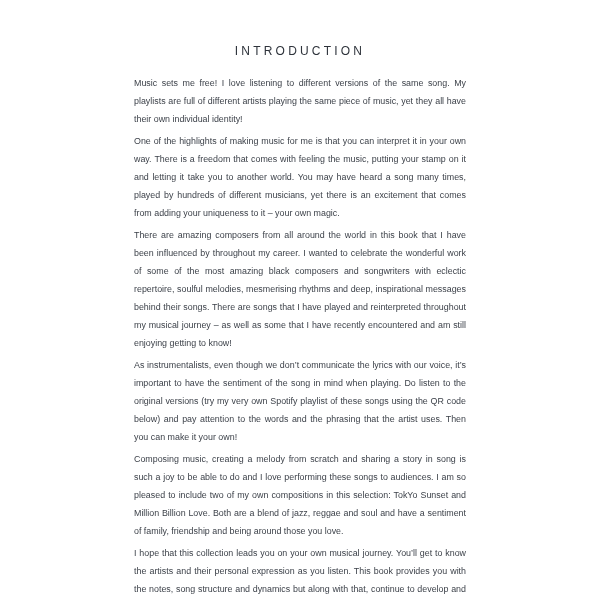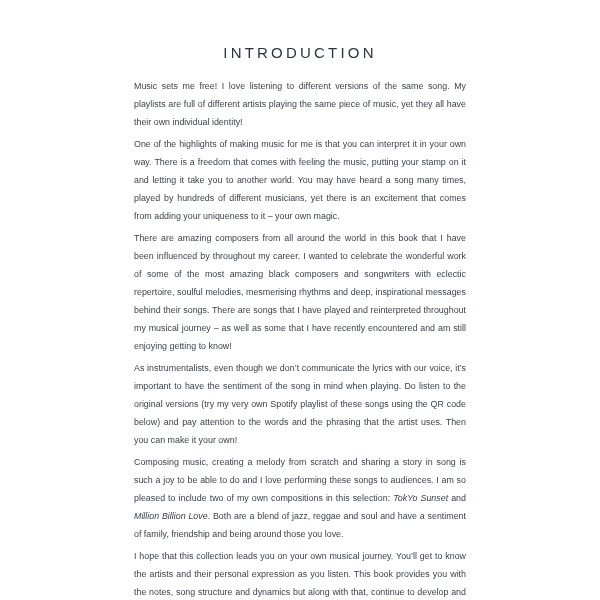--- a/index.html
+++ b/index.html
@@ -9,37 +9,37 @@
     height: 600px;
     background: #ffffff;
     box-sizing: border-box;
     padding-top: 44px;
     font-family: "Liberation Sans", sans-serif;
     overflow: hidden;
   }
   .title {
     margin: 0 0 16px 0;
     text-align: center;
-    font-size: 15px;
+    font-size: 12px;
     font-weight: 500;
     letter-spacing: 3.2px;
     color: #2e333b;
   }
   .content {
     width: 332px;
     margin: 0 auto;
   }
   .content p {
     margin: 0 0 4px 0;
     font-size: 8.9px;
     line-height: 18px;
     text-align: justify;
     color: #3d424a;
   }
-  .content p span.it { font-style: italic; }
+  .content p span.it { }
   .sig-row {
     display: flex;
     justify-content: flex-end;
     margin: -12px -4px 0 0;
     height: 62px;
   }
   .signature-svg { width: 180px; height: 66px; }
   .footer {
     display: flex;
     align-items: center;

